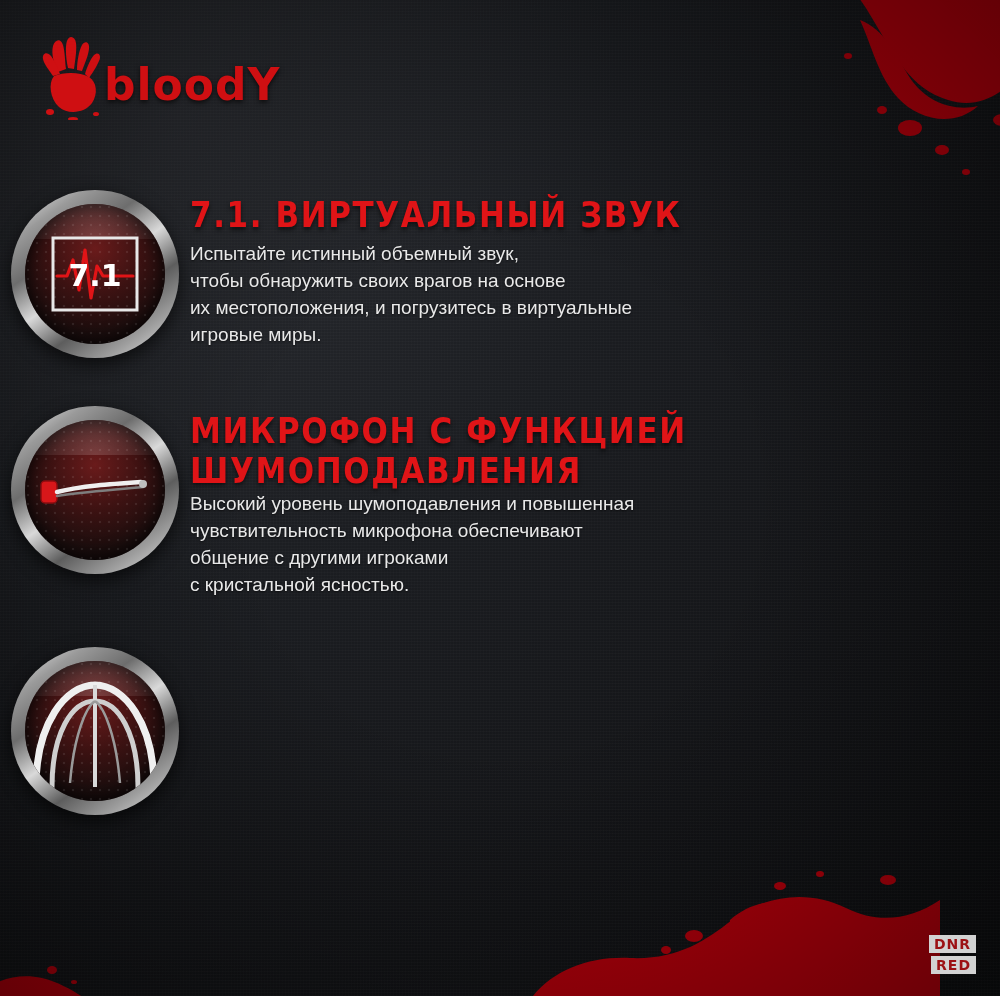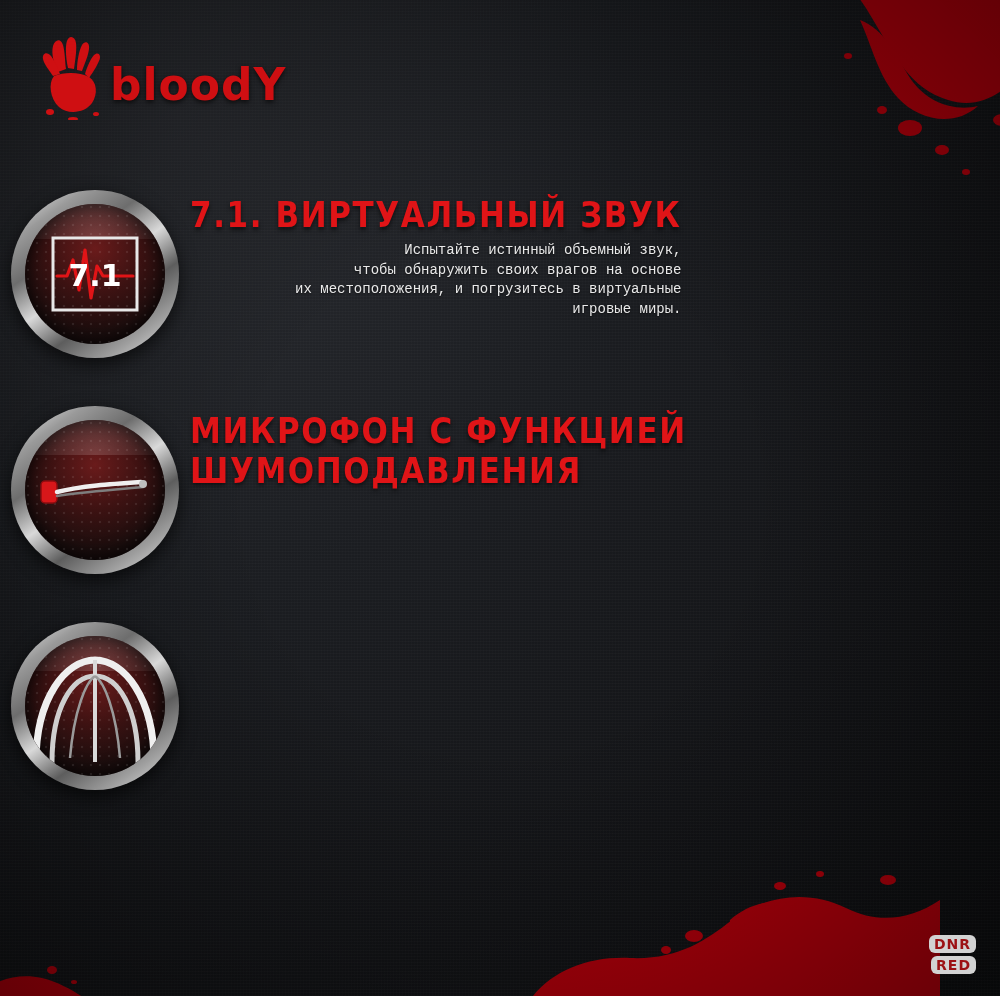--- a/index.html
+++ b/index.html
@@ -52,21 +52,20 @@
   .splatter-bl {
     bottom: -10px; left: -20px; width: 120px; height: 90px;
     z-index: 2;
   }
 
   
   .brand {
     top: 36px; left: 40px;
     display: flex;
     align-items: center;
-    gap: 6px;
     z-index: 5;
   }
   .brand-hand { width: 64px; height: 84px; }
   .brand-word {
     font-family: "DejaVu Sans", sans-serif;
     font-weight: bold;
     font-size: 44px;
     letter-spacing: 1px;
     color: #cf0f12;
     text-shadow: 0 2px 5px rgba(0,0,0,.7);
@@ -147,27 +146,26 @@
     line-height: 1.12;
     letter-spacing: 1.6px;
     text-transform: uppercase;
     margin: 0 0 8px 0;
     transform: scaleY(1.12);
     transform-origin: left top;
     text-shadow: 0 2px 4px rgba(0,0,0,.55);
   }
   .feature-body {
     color: #e9e9e9;
-    font-family: Liberation Mono, monospace;
-    font-size: 14px;
+    font-family: Liberation Sans, sans-serif;
+    font-size: 19px;
     line-height: 1.42;
     margin: 10px 0 0 0;
     white-space: pre-line;
     text-shadow: 0 1px 2px rgba(0,0,0,.6);
-    text-align: right;
   }
 
   
   .watermark {
     right: 24px; bottom: 22px;
     width: 62px;
     z-index: 6;
     display: flex;
     flex-direction: column;
     gap: 3px;
@@ -175,21 +173,20 @@
   }
   .wm-line {
     background: #d2d2d2;
     color: #9c1114;
     font-family: "DejaVu Sans", sans-serif;
     font-weight: bold;
     font-size: 14px;
     letter-spacing: 1px;
     padding: 1px 5px;
     line-height: 1.15;
-    border-radius: 6px;
   }
 </style>
 </head>
 <body>
 
 <div id="page">
 
   <svg class="layer splatter-tr" viewBox="0 0 420 300">
     <g fill="#b6000b">
       <path d="M160 -20 C210 -10 240 20 262 58 C286 98 300 128 338 140 C372 151 400 130 420 100 L420 -30 Z"></path>
@@ -273,20 +270,24 @@
               <rect x="8" y="46" width="16" height="22" rx="4" fill="#d8171a" stroke="#8d0c0f" stroke-width="1.5"></rect>
               <path d="M24 57 C48 51 78 49 108 47" stroke="#efefef" stroke-width="4.5" fill="none" stroke-linecap="round"></path>
               <path d="M24 61 C48 57 80 55 110 52" stroke="#7e7e7e" stroke-width="2.5" fill="none" stroke-linecap="round"></path>
               <circle cx="110" cy="49" r="4" fill="#bfbfbf"></circle>
             </svg>
           </div>
         </div>
       </div>
       <div class="text-block">
         <h2 class="feature-title">МИКРОФОН С ФУНКЦИЕЙ ШУМОПОДАВЛЕНИЯ</h2>
+        <p class="feature-body">Высокий уровень шумоподавления и повышенная
+чувствительность микрофона обеспечивают
+общение с другими игроками
+с кристальной ясностью.</p>
       </div>
     </div>
 
     <div class="feature">
       <div class="icon-wrap">
         <div class="badge">
           <div class="badge-inner">
             <svg class="badge-art" width="130" height="120" viewBox="0 0 130 120">
               <path d="M6 116 C6 52 36 14 65 14 C94 14 124 52 124 116" fill="none" stroke="#efefef" stroke-width="7" stroke-linecap="round"></path>
               <path d="M22 116 C22 62 42 30 65 30 C88 30 108 62 108 116" fill="none" stroke="#cfcfcf" stroke-width="5" stroke-linecap="round"></path>

